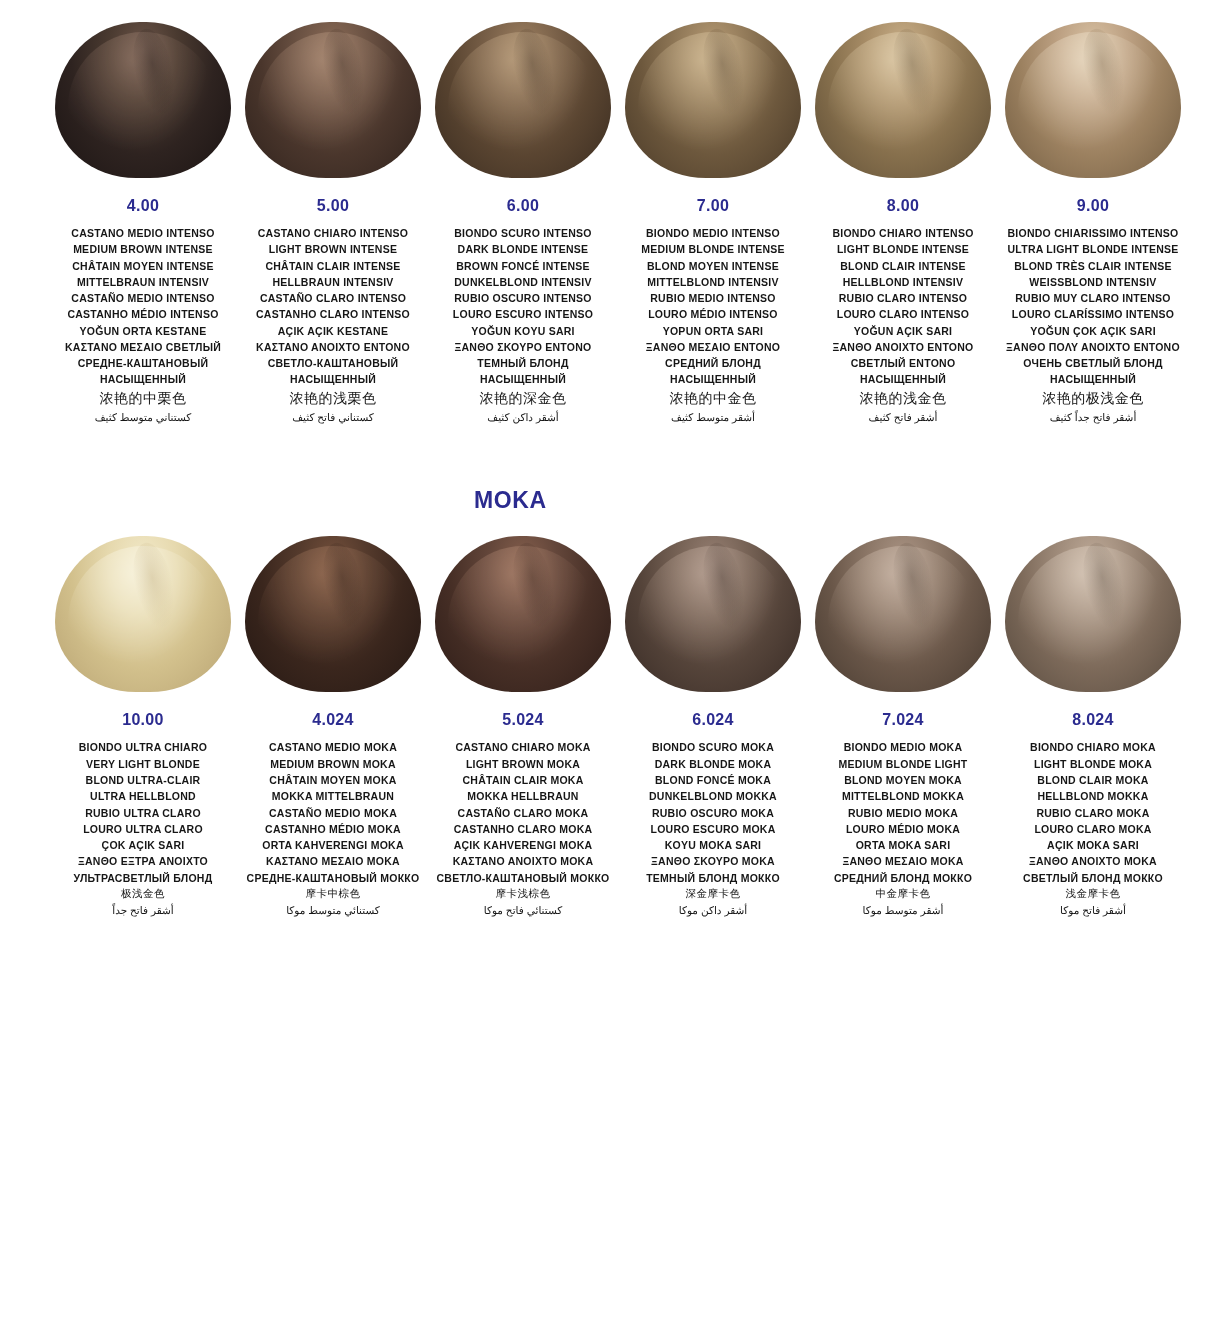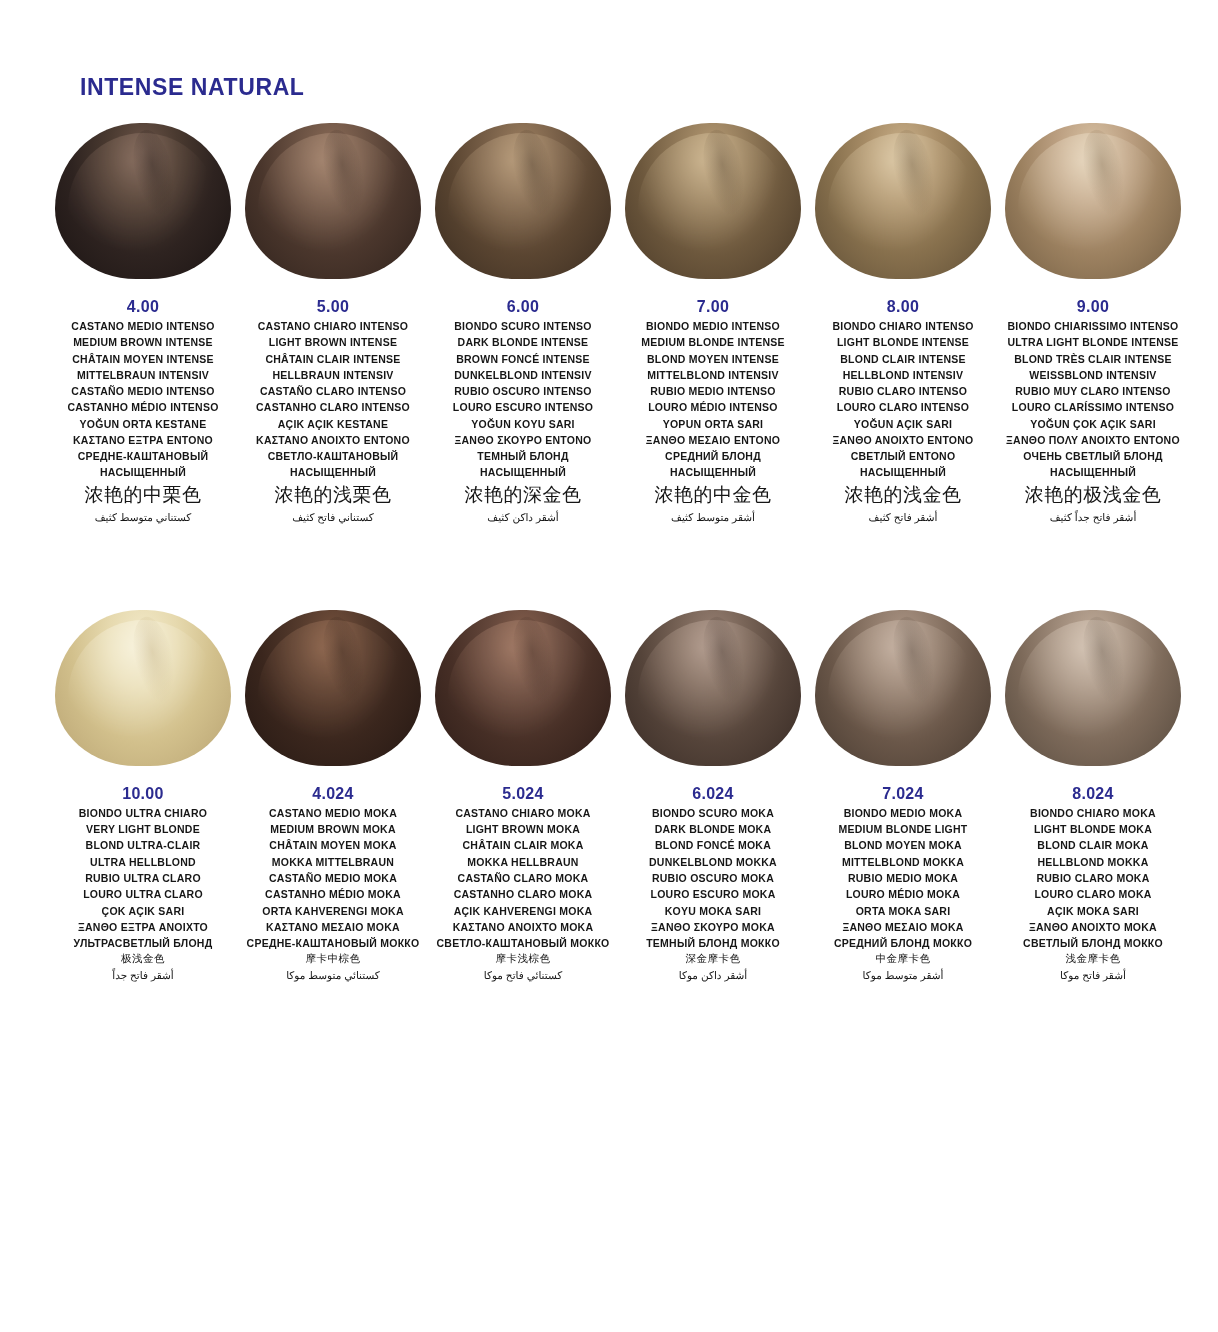--- a/index.html
+++ b/index.html
@@ -87,33 +87,33 @@
     opacity: 0.35;
   }
   .code {
     font-size: 16px;
     font-weight: bold;
     color: #2b2b8f;
     margin-top: 16px;
     letter-spacing: 0.3px;
   }
   .names {
-    margin-top: 2px;
+    margin-top: 10px;
     width: 178px;
     text-align: center;
   }
   .names div {
     font-size: 10.5px;
     line-height: 1.55;
     letter-spacing: 0.25px;
     color: #161616;
     font-weight: 600;
   }
   .names div.cjk {
-    font-size: 19px;
+    font-size: 14px;
     font-weight: 400;
     letter-spacing: 0.5px;
     line-height: 1.5;
   }
   .names div.ar {
     font-size: 10.5px;
     font-weight: 400;
     direction: rtl;
     line-height: 1.6;
   }
@@ -123,38 +123,37 @@
   .row-moka .names div {
     font-size: 10.5px;
   }
 </style>
 </head>
 <body>
 
 <div class="page">
 
   <div class="section">
-    <div class="section-title intense">INTENSE NATURAL</div>
     <div class="swatch-row" id="row-0">
         <div class="swatch">
           <div class="hair">
             <div class="blob" style="background: radial-gradient(at 50% 18%, rgb(107, 84, 72) 0%, rgb(74, 58, 48) 28%, rgb(46, 35, 32) 58%, rgb(27, 20, 19) 100%);"></div>
             <div class="sheen" style="background: radial-gradient(at 42% 22%, rgb(107, 84, 72) 0%, rgba(0, 0, 0, 0) 62%);"></div>
             <div class="part" style="background: radial-gradient(at 50% 40%, rgb(27, 20, 19) 0%, rgba(0, 0, 0, 0) 70%);"></div>
           </div>
           <div class="code">4.00</div>
           <div class="names">
             <div>CASTANO MEDIO INTENSO</div>
             <div>MEDIUM BROWN INTENSE</div>
             <div>CHÂTAIN MOYEN INTENSE</div>
             <div>MITTELBRAUN INTENSIV</div>
             <div>CASTAÑO MEDIO INTENSO</div>
             <div>CASTANHO MÉDIO INTENSO</div>
             <div>YOĞUN ORTA KESTANE</div>
-            <div>ΚΑΣΤΑΝΟ ΕΞΤΡΑ ΕΝΤΟΝΟ</div>
+            <div>ΚΑΣΤΑΝΟ ΜΕΣΑΙΟ СВЕТЛЫЙ</div>
             <div>СРЕДНЕ-КАШТАНОВЫЙ НАСЫЩЕННЫЙ</div>
             <div class="cjk">浓艳的中栗色</div>
             <div class="ar">كستناني متوسط كثيف</div>
           </div>
         </div>
         <div class="swatch">
           <div class="hair">
             <div class="blob" style="background: radial-gradient(at 50% 18%, rgb(138, 107, 87) 0%, rgb(107, 82, 67) 28%, rgb(74, 54, 44) 58%, rgb(47, 34, 28) 100%);"></div>
             <div class="sheen" style="background: radial-gradient(at 42% 22%, rgb(138, 107, 87) 0%, rgba(0, 0, 0, 0) 62%);"></div>
             <div class="part" style="background: radial-gradient(at 50% 40%, rgb(47, 34, 28) 0%, rgba(0, 0, 0, 0) 70%);"></div>
@@ -256,20 +255,21 @@
             <div>ОЧЕНЬ СВЕТЛЫЙ БЛОНД НАСЫЩЕННЫЙ</div>
             <div class="cjk">浓艳的极浅金色</div>
             <div class="ar">أشقر فاتح جداً كثيف</div>
           </div>
         </div>
       </div>
   </div>
 
   <div class="section">
     <div class="spacer-moka"></div>
+    <div class="section-title moka">MOKA</div>
     <div class="swatch-row row-moka" id="row-1">
         <div class="swatch">
           <div class="hair">
             <div class="blob" style="background: radial-gradient(at 50% 18%, rgb(242, 233, 201) 0%, rgb(230, 217, 174) 28%, rgb(210, 192, 140) 58%, rgb(184, 163, 114) 100%);"></div>
             <div class="sheen" style="background: radial-gradient(at 42% 22%, rgb(242, 233, 201) 0%, rgba(0, 0, 0, 0) 62%);"></div>
             <div class="part" style="background: radial-gradient(at 50% 40%, rgb(184, 163, 114) 0%, rgba(0, 0, 0, 0) 70%);"></div>
           </div>
           <div class="code">10.00</div>
           <div class="names">
             <div>BIONDO ULTRA CHIARO</div>

